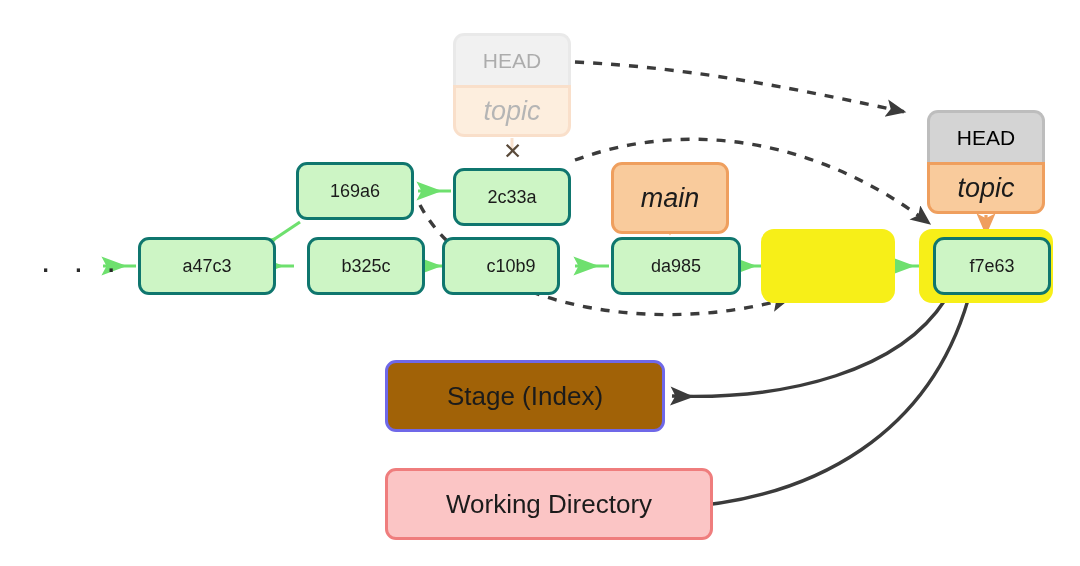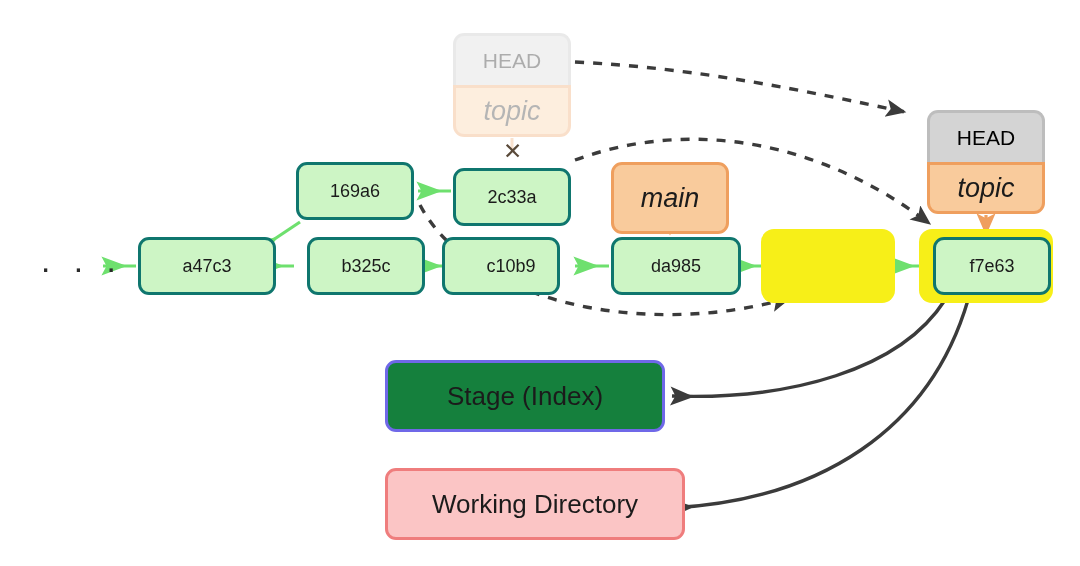--- a/index.html
+++ b/index.html
@@ -72,21 +72,21 @@
   .faded {
     opacity: 0.32;
     z-index: 2;
   }
   .area-box {
     font-size: 26px;
     border-radius: 11px;
     color: #1b1b1b;
   }
   .stage-box {
-    background: #15803d;
+    background: #a16207;
     border: 3px solid #6f68e8;
   }
   .work-box {
     background: #fbc5c5;
     border: 3px solid #ef7d7d;
   }
   .cmd-label {
     position: absolute;
     font-family: "DejaVu Sans Mono", "Liberation Mono", monospace;
     font-size: 25px;
@@ -181,15 +181,15 @@
   <div class="node ref-gray stack-top" style="left:927px; top:110px; width:118px; height:52px;">HEAD</div>
   <div class="node ref-orange stack-bottom" style="left:927px; top:162px; width:118px; height:52px;">topic</div>
 
   <div class="node commit" style="left:138px; top:237px; width:138px; height:58px;">a47c3</div>
   <div class="node commit" style="left:296px; top:237px; width:118px; height:58px;margin-left:11px;">b325c</div>
   <div class="node commit" style="left:442px; top:237px; width:118px; height:58px;padding-left:20px;">c10b9</div>
   <div class="node commit" style="left:611px; top:237px; width:130px; height:58px;">da985</div>
   <div class="node commit" style="left:927px; top:237px; width:118px; height:58px;margin-left:6px;">f7e63</div>
 
   <div class="node area-box stage-box" style="left:385px; top:360px; width:280px; height:72px;">Stage (Index)</div>
-  <div class="node area-box work-box" style="left:385px; top:468px; width:300px; height:72px;">Working Directory</div>
+  <div class="node area-box work-box" style="left:385px; top:468px; width:328px; height:72px;">Working Directory</div>
 
 </div>
 
 </body></html>

